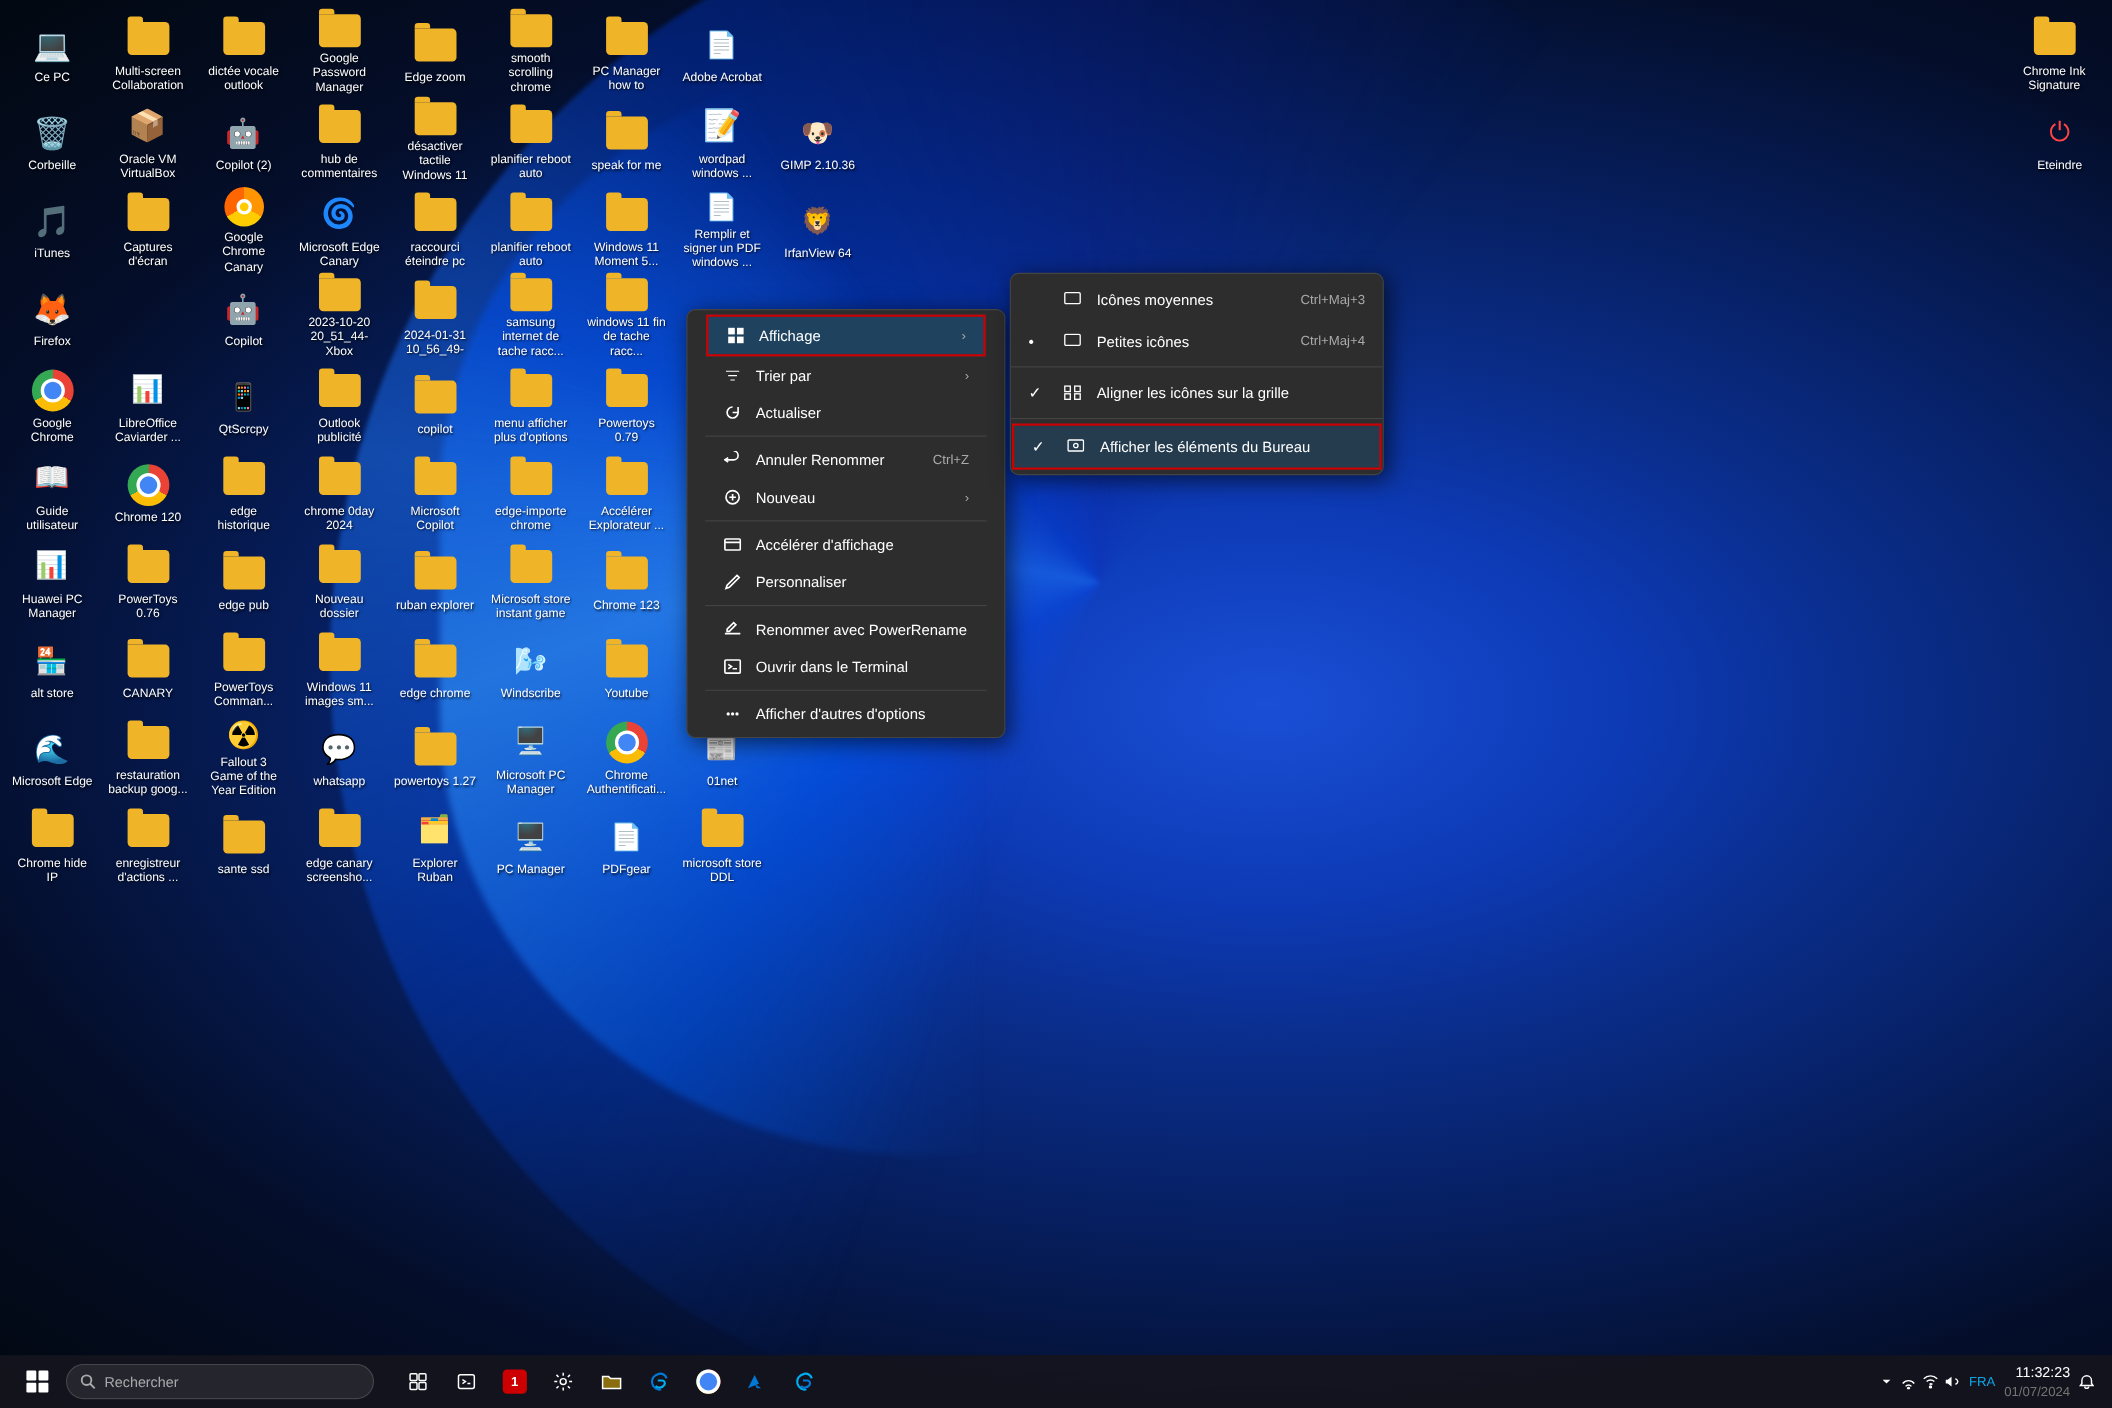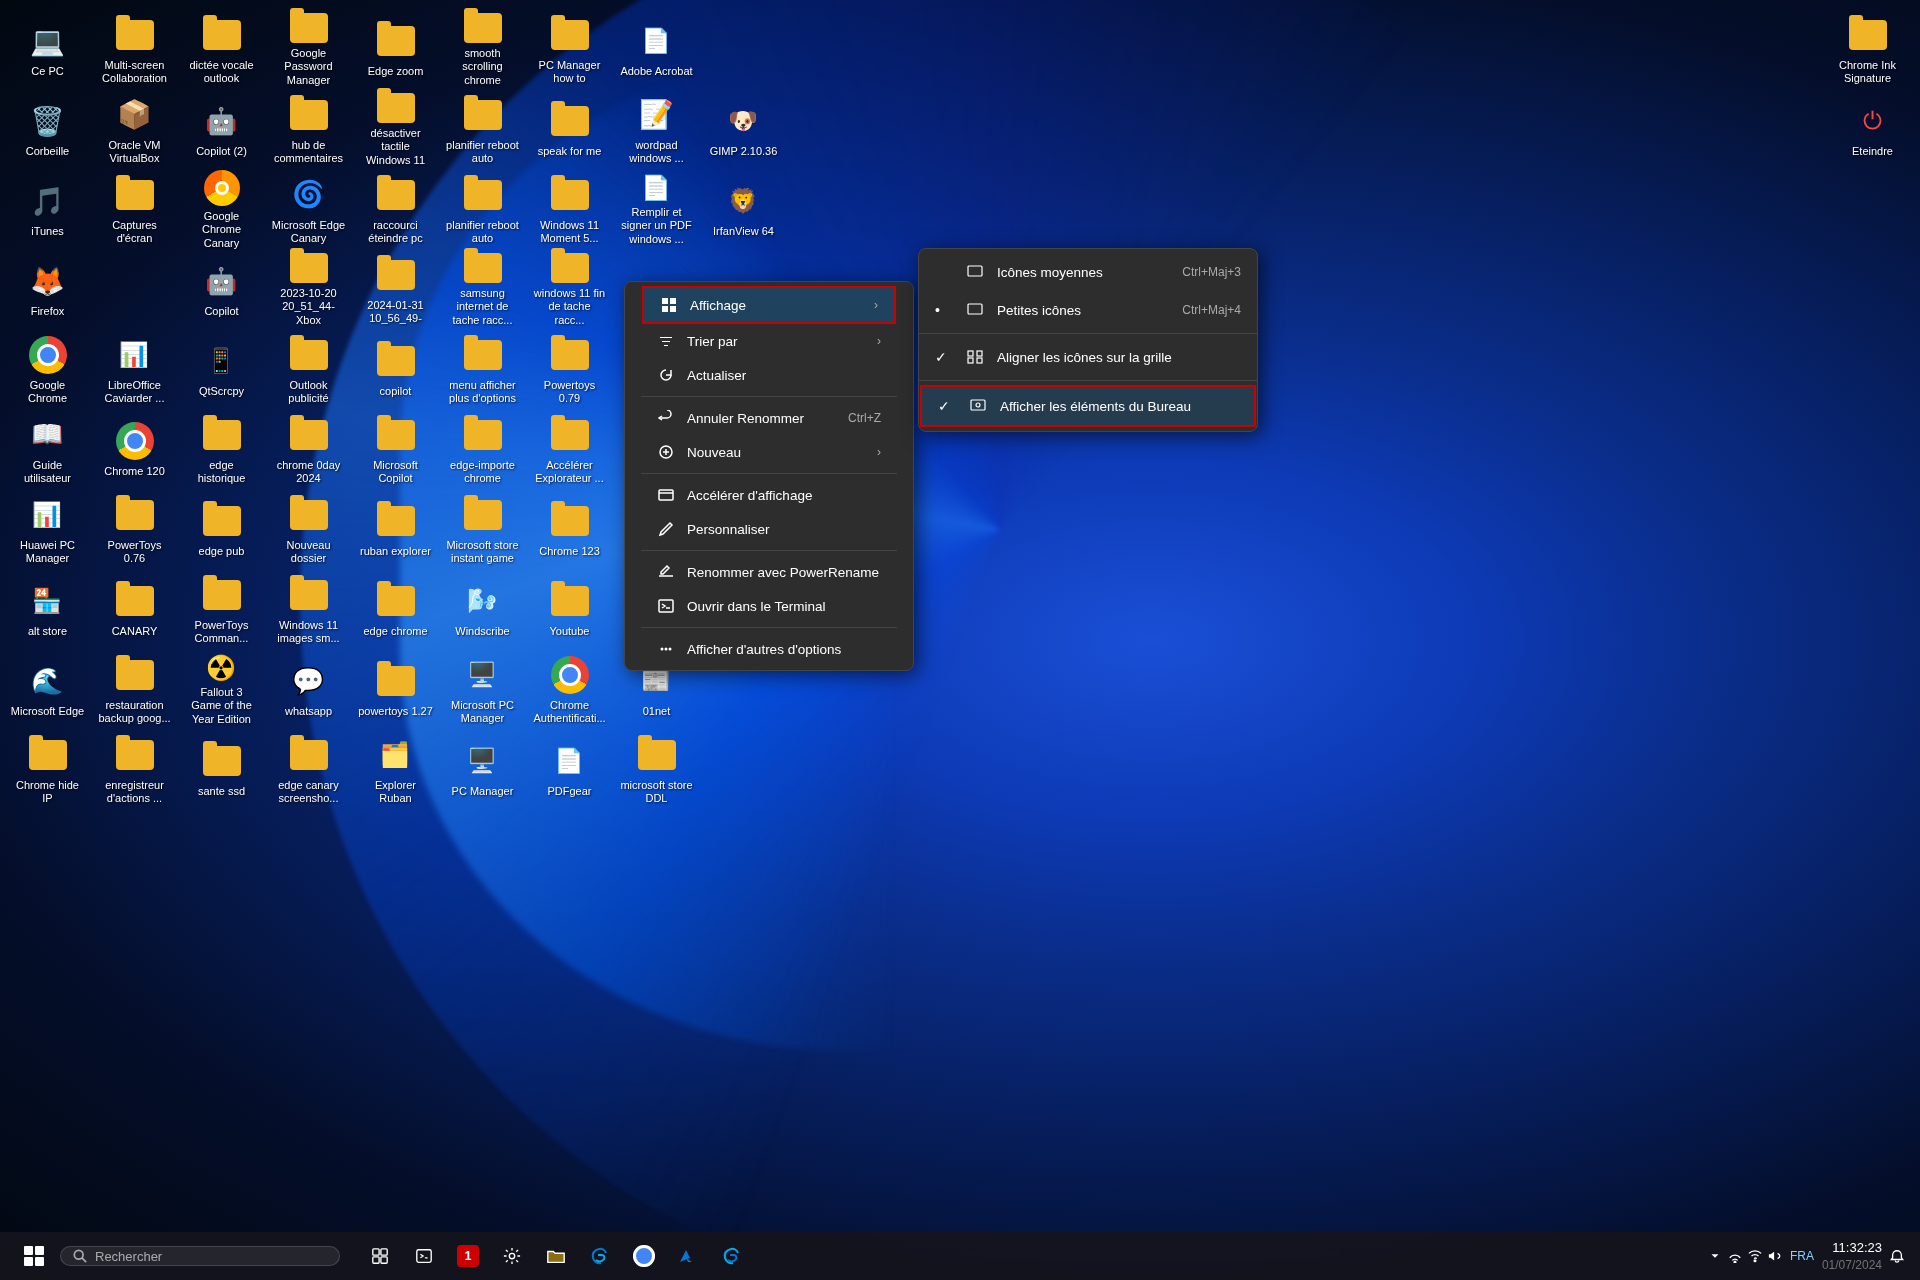--- a/index.html
+++ b/index.html
@@ -205,21 +205,21 @@
       height: 36px;
       display: flex;
       align-items: center;
       justify-content: center;
       cursor: pointer;
     }
 
     .taskbar-search {
       margin-left: 8px;
       width: 280px;
-      height: 20px;
+      height: 32px;
       background: rgba(255,255,255,0.08);
       border: 1px solid rgba(255,255,255,0.15);
       border-radius: 20px;
       display: flex;
       align-items: center;
       padding: 0 12px;
       gap: 8px;
       cursor: pointer;
     }
     .taskbar-search span {
@@ -1025,21 +1025,21 @@
         <svg width="14" height="14" viewBox="0 0 16 16" fill="none" stroke="white" stroke-width="1.5">
           <path d="M1 5c3.9-3.9 10.1-3.9 14 0M4 8c2.2-2.2 5.8-2.2 8 0M7 11c.8-.8 2.2-.8 3 0"></path>
           <circle cx="8" cy="13.5" r="1" fill="white"></circle>
         </svg>
         <svg width="14" height="14" viewBox="0 0 16 16" fill="none" stroke="white" stroke-width="1.5">
           <path d="M3 6H1v4h2l4 3V3L3 6z" fill="white" stroke="none"></path>
           <path d="M11 5c1.5 0.8 2.5 2.2 2.5 3s-1 2.2-2.5 3"></path>
         </svg>
       </div>
 
-      <span style="font-size:12px;color:#7dd3fc;">FRA</span>
+      <span style="font-size:12px;color:#0ea5e9;">FRA</span>
 
       <div class="taskbar-time">
         <div style="font-size:13px;color:white;">11:32:23</div>
         <div style="font-size:12px;color:#737373;">01/07/2024</div>
       </div>
 
       <svg width="14" height="14" viewBox="0 0 16 16" fill="none" stroke="white" stroke-width="1.5">
         <path d="M8 2a5 5 0 0 1 5 5v3l1.5 2h-13L3 10V7a5 5 0 0 1 5-5z"></path>
         <path d="M6 13a2 2 0 0 0 4 0"></path>
       </svg>

